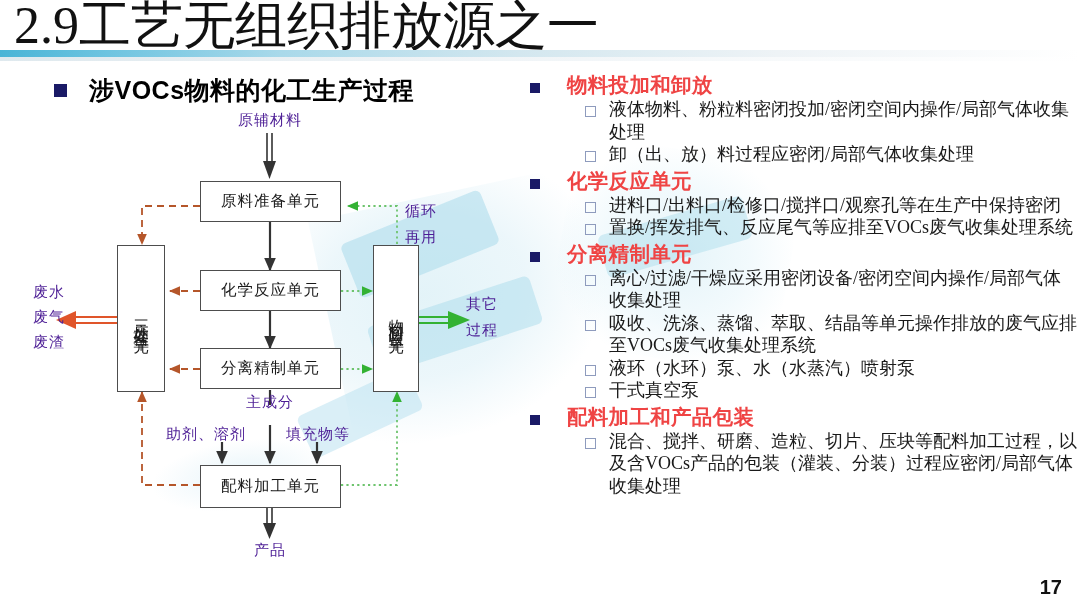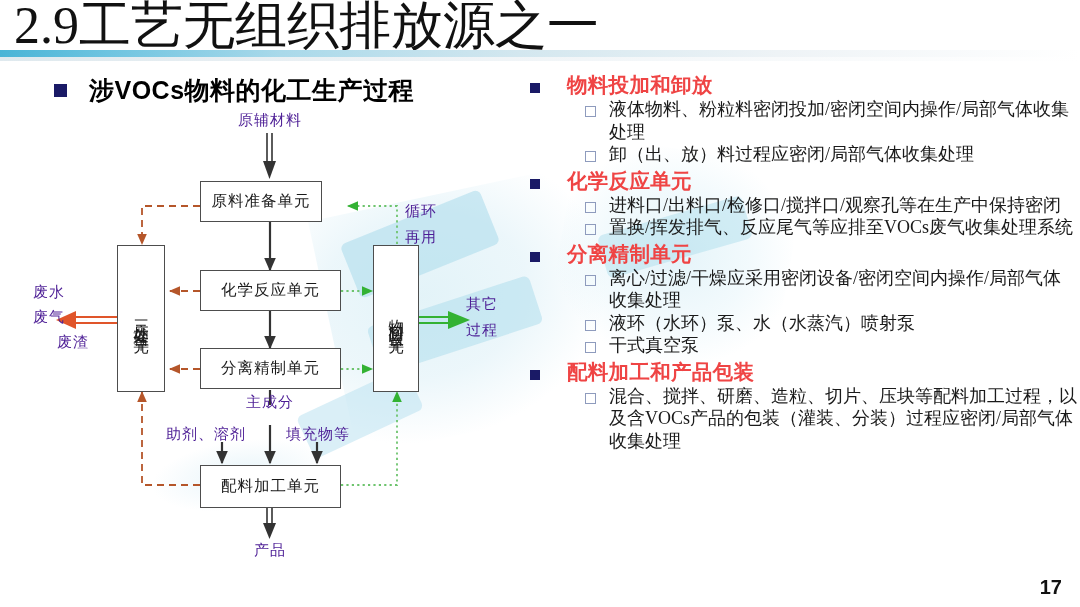--- a/index.html
+++ b/index.html
@@ -174,36 +174,36 @@
 
       <path d="M397,139 L397,101 L348,101" stroke="#6ec46e" stroke-width="1.8" fill="none" stroke-dasharray="2.2,3.2" marker-end="url(#ar-green)"></path>
 
       <g>
         <line x1="419" y1="212" x2="452" y2="212" stroke="#33b233" stroke-width="2"></line>
         <line x1="419" y1="218" x2="452" y2="218" stroke="#33b233" stroke-width="2"></line>
         <path d="M448,206 L448,224 L470,215 z" fill="#33b233"></path>
       </g>
     </svg>
 
-    <div class="dg-box" style="left:200px;top:76px;width:122px;height:41px;">原料准备单元</div>
+    <div class="dg-box" style="left:200px;top:76px;width:141px;height:41px;">原料准备单元</div>
     <div class="dg-box" style="left:200px;top:165px;width:141px;height:41px;">化学反应单元</div>
     <div class="dg-box" style="left:200px;top:243px;width:141px;height:41px;">分离精制单元</div>
     <div class="dg-box" style="left:200px;top:360px;width:141px;height:43px;">配料加工单元</div>
 
     <div class="dg-box vert" style="left:117px;top:140px;width:48px;height:147px;">三废处理单元</div>
     <div class="dg-box vert" style="left:373px;top:140px;width:46px;height:147px;">物料回收单元</div>
 
     <div class="dg-label ctr" style="left:229px;top:6px;width:82px;">原辅材料</div>
 
     <div class="dg-label" style="left:405px;top:97px;">循环</div>
     <div class="dg-label" style="left:405px;top:123px;">再用</div>
 
     <div class="dg-label" style="left:33px;top:178px;">废水</div>
     <div class="dg-label" style="left:33px;top:203px;">废气</div>
-    <div class="dg-label" style="left:33px;top:228px;margin-left:24px;">废渣</div>
+    <div class="dg-label" style="left:33px;top:228px;">废渣</div>
 
     <div class="dg-label" style="left:466px;top:190px;">其它</div>
     <div class="dg-label" style="left:466px;top:216px;">过程</div>
 
     <div class="dg-label ctr" style="left:238px;top:288px;width:64px;">主成分</div>
 
     <div class="dg-label" style="left:166px;top:320px;">助剂、溶剂</div>
     <div class="dg-label" style="left:286px;top:320px;">填充物等</div>
 
     <div class="dg-label ctr" style="left:240px;top:436px;width:60px;">产品</div>
@@ -238,20 +238,24 @@
     </div>
 
     <div class="lvl1">
       <span class="b1"></span>
       <div class="t1">分离精制单元</div>
     </div>
     <div class="lvl2">
       <span class="b2"></span>
       <div class="t2">离心/过滤/干燥应采用密闭设备/密闭空间内操作/局部气体收集处理</div>
     </div>
+    <div class="lvl2">
+      <span class="b2"></span>
+      <div class="t2">吸收、洗涤、蒸馏、萃取、结晶等单元操作排放的废气应排至VOCs废气收集处理系统</div>
+    </div>
 
     <div class="lvl2">
       <span class="b2"></span>
       <div class="t2">液环（水环）泵、水（水蒸汽）喷射泵</div>
     </div>
     <div class="lvl2">
       <span class="b2"></span>
       <div class="t2">干式真空泵</div>
     </div>
 

